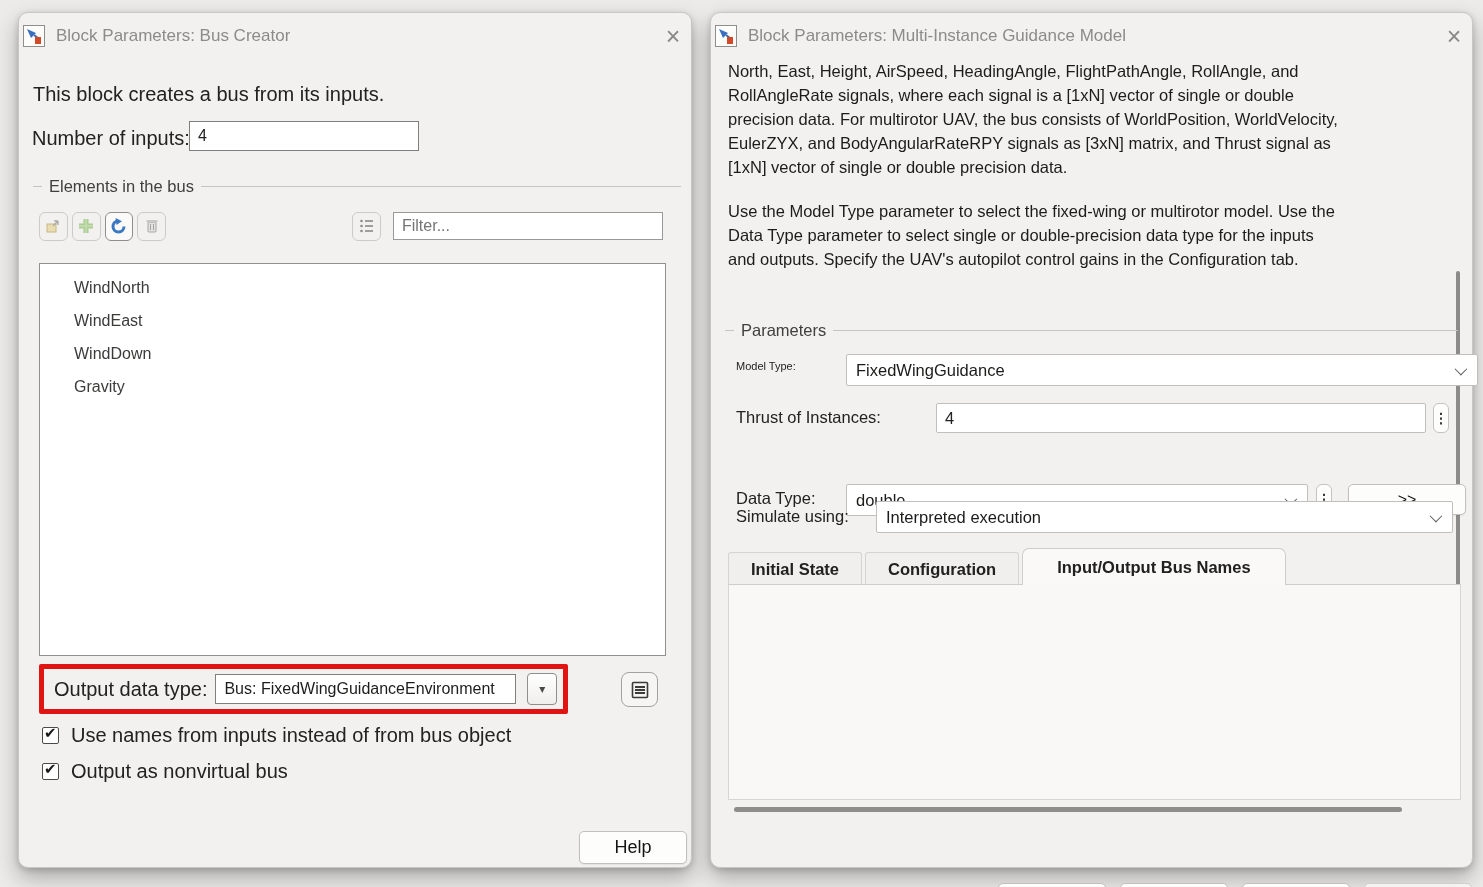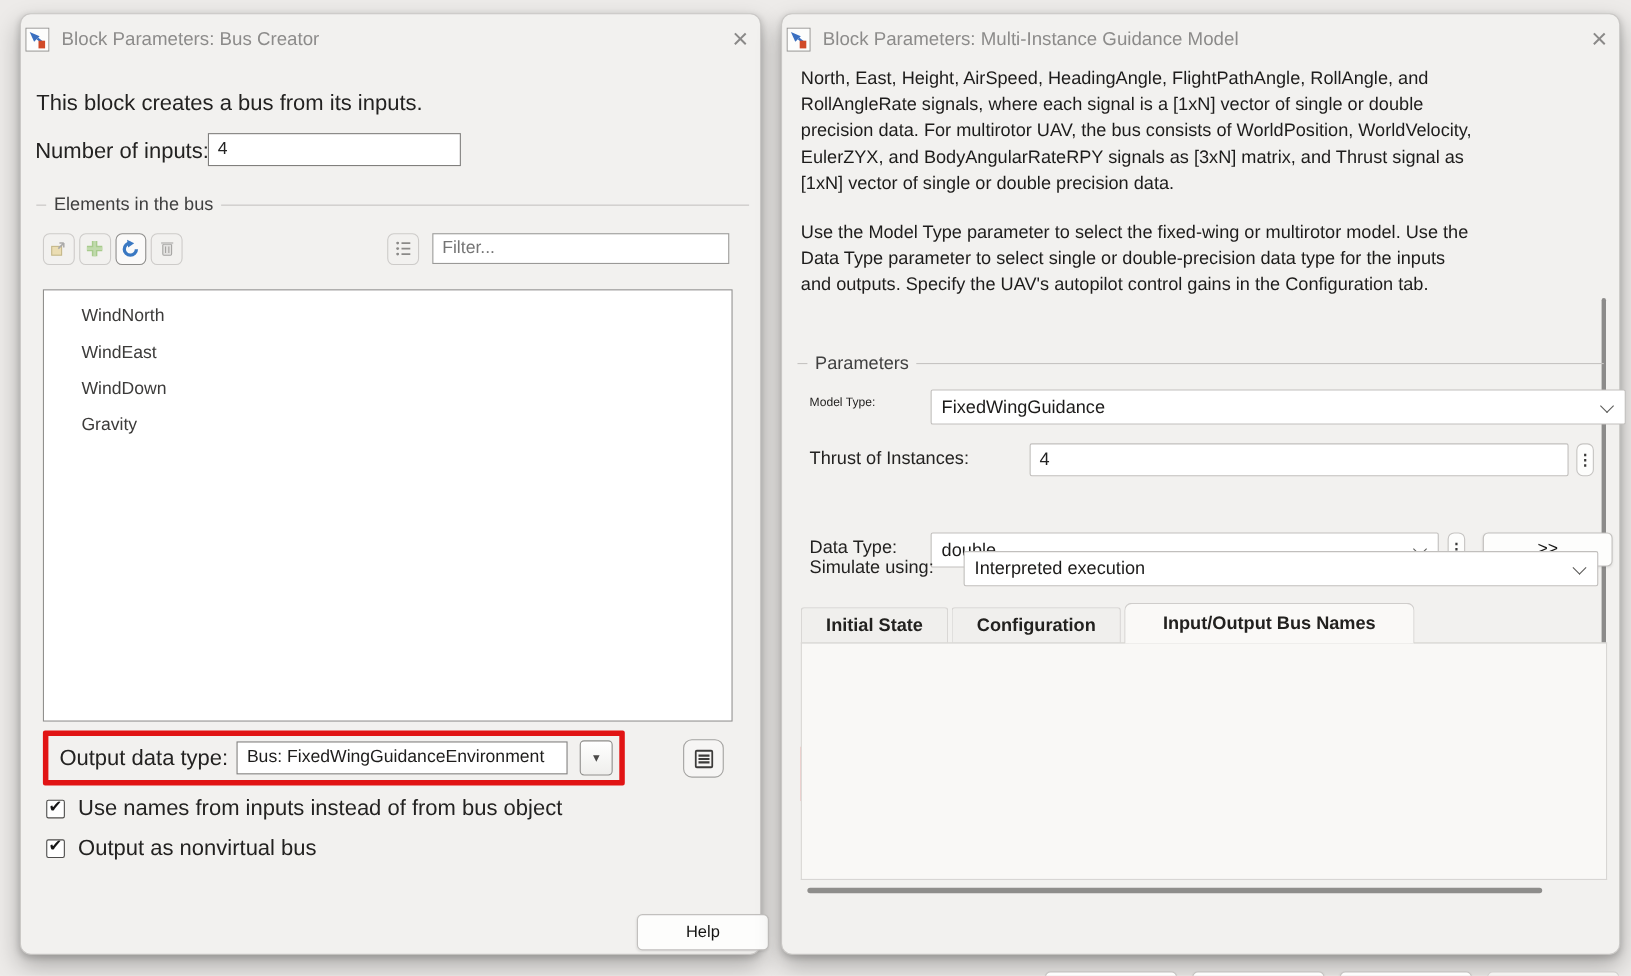--- a/index.html
+++ b/index.html
@@ -39,22 +39,22 @@
   .combo-field { height:30px; background:#fff; border:1px solid #807f7d; padding:0 8px; font-size:16px;
                  color:#1e1d1c; display:flex; align-items:center; white-space:nowrap; overflow:hidden; }
   .combo-arrow { width:31px; height:32px; margin-left:3px; border:1px solid #8f8e8c; border-radius:4px;
                  background:linear-gradient(#ffffff,#efeeec); display:flex; align-items:center; justify-content:center;
                  font-size:12px; color:#4a4948; }
 
   .cbrow { display:flex; align-items:center; gap:12px; }
   .cb { width:17px; height:17px; background:#fff; border:1.4px solid #4c4b4a; border-radius:2px; position:relative; }
   .cb .mark { position:absolute; left:1px; top:-4px; font-size:15px; color:#161616; font-family:"DejaVu Sans",sans-serif; }
 
-  .btn { height:32px; width:120px; background:#fdfdfc; border:1px solid #c2c0be; border-radius:5px;
-         font-size:15px; color:#141413; display:flex; align-items:center; justify-content:center;
+  .btn { height:32px; width:108px; background:#fdfdfc; border:1px solid #c2c0be; border-radius:5px;
+         font-size:18px; color:#141413; display:flex; align-items:center; justify-content:center;
          box-shadow:0 1px 2px rgba(0,0,0,.07); }
   .btn.disabled { color:#a7a5a3; background:#f4f3f1; border-color:#d0cecc; box-shadow:none; }
 
   
   .descline { height:24px; line-height:24px; font-size:16.5px; color:#1d1c1b; white-space:nowrap; overflow:hidden; }
 
   .rfield { background:#fff; border:1px solid #c1bfbd; border-radius:2px; height:30px; padding:0 9px;
             display:flex; align-items:center; font-size:16.5px; color:#1c1b1a; white-space:nowrap; overflow:hidden; }
   .rcombo { height:32px; position:relative; padding-right:30px; }
   .chev { position:absolute; right:13px; top:11px; width:9px; height:9px; border-right:1.7px solid #5b5a58;

